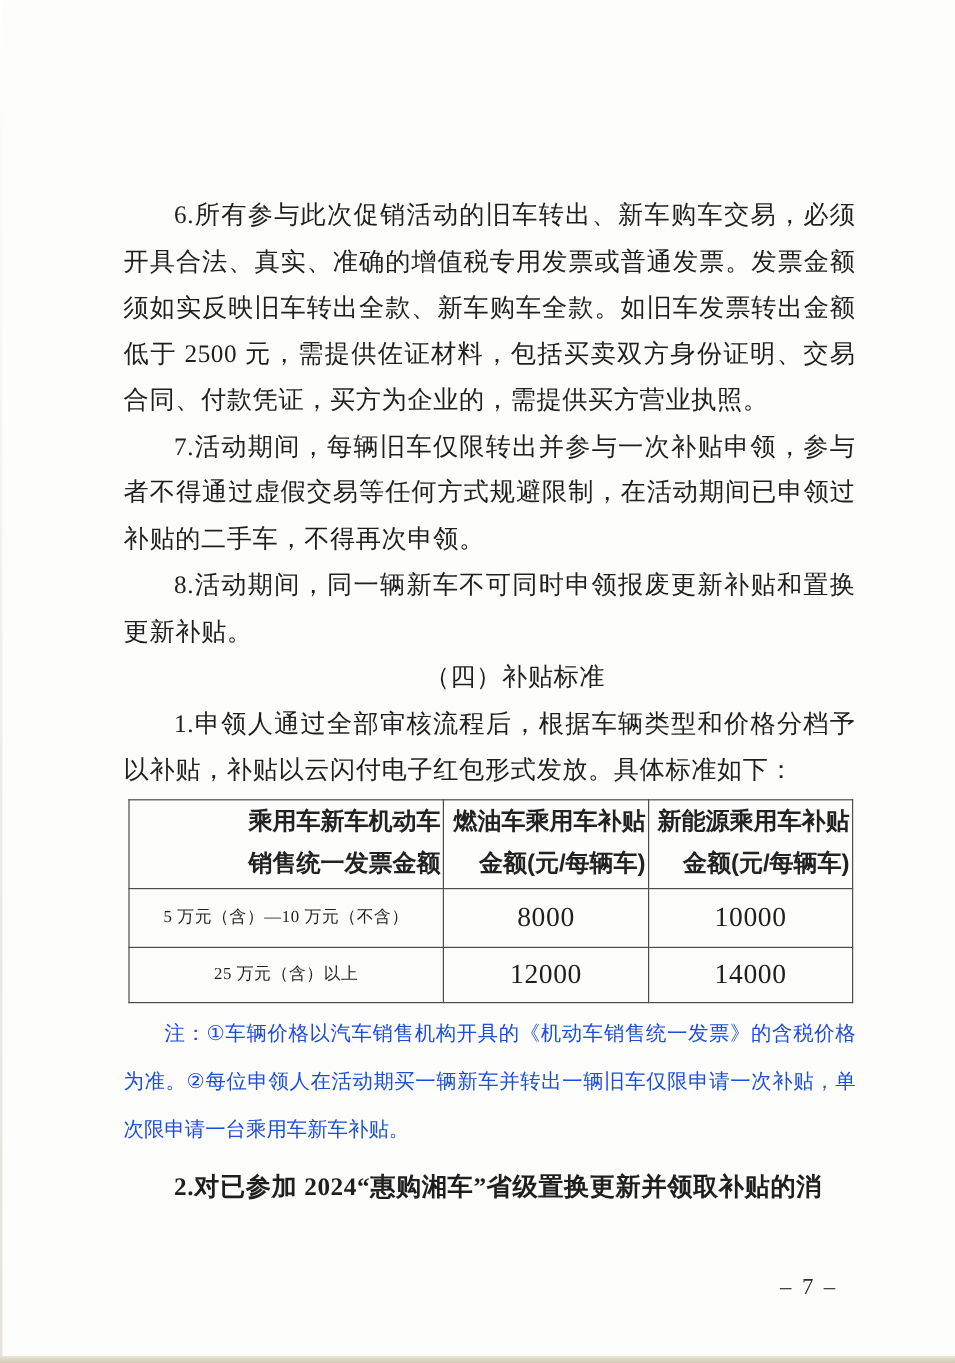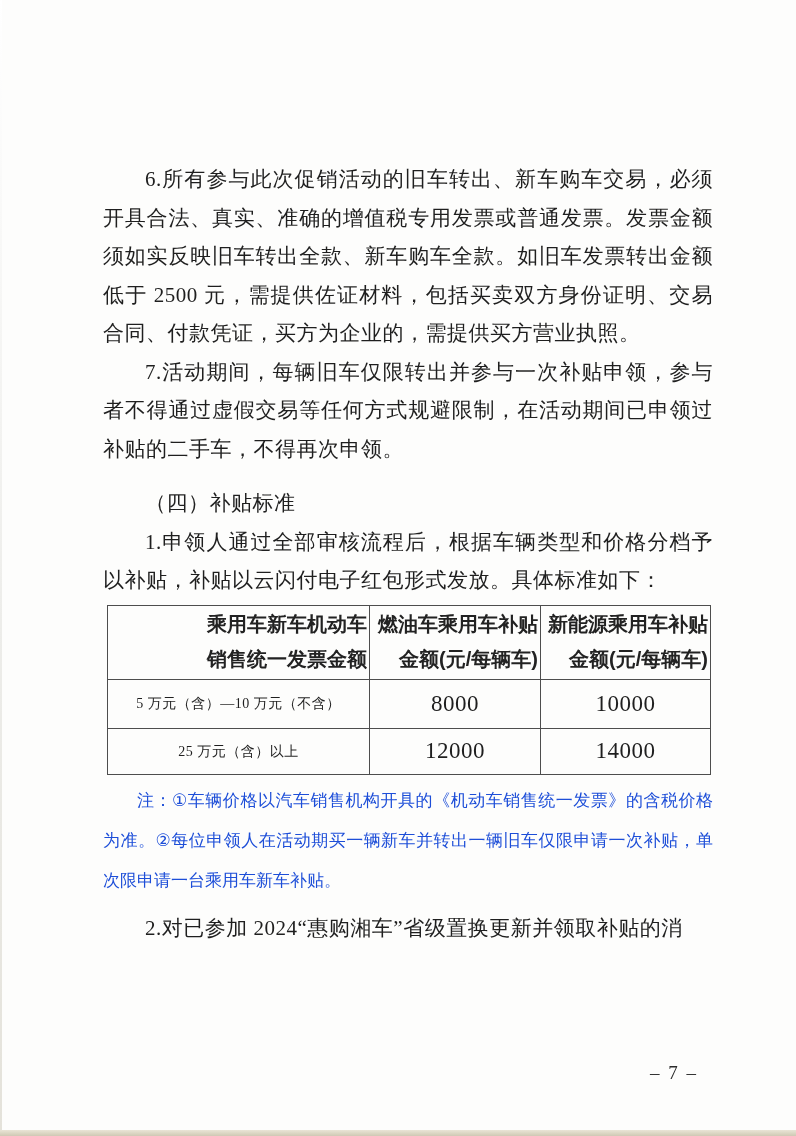--- a/index.html
+++ b/index.html
@@ -24,21 +24,21 @@
   }
   .para {
     margin:0;
     font-size:21px;
     line-height:38.5px;
     text-align:justify;
     text-justify:inter-character;
     text-indent:2em;
     letter-spacing:0.5px;
   }
-  .heading4 { text-align:left;margin-top:16px; }
+  .heading4 { text-align:center; }
   table.subsidy {
     border-collapse:collapse;
     margin:5px 0 0 4px;
     width:603px;
     table-layout:fixed;
   }
   table.subsidy th, table.subsidy td {
     border:1.5px solid #4d4d4d;
     padding:0 2px;
     text-align:center;
@@ -69,38 +69,39 @@
   .note {
     margin:6px 0 0 0;
     font-family:"Liberation Sans","DejaVu Sans",sans-serif;
     font-size:17px;
     line-height:40px;
     text-align:justify;
     text-justify:inter-character;
     text-indent:2em;
     color:#1d4ed8;
   }
-  .closing { margin-top:8px; }
+  .closing { margin-top:8px;font-weight:bold; }
   .page-number {
     position:absolute;
     left:650px; top:1062px;
     font-size:19px;
     letter-spacing:2px;
     color:#2b2b2b;
   }
 </style>
 </head>
 <body>
 
 <div class="page">
   <div class="scan-edge-left"></div>
 
   <div class="content">
     <p class="para">6.所有参与此次促销活动的旧车转出、新车购车交易，必须开具合法、真实、准确的增值税专用发票或普通发票。发票金额须如实反映旧车转出全款、新车购车全款。如旧车发票转出金额低于 2500 元，需提供佐证材料，包括买卖双方身份证明、交易合同、付款凭证，买方为企业的，需提供买方营业执照。</p>
     <p class="para">7.活动期间，每辆旧车仅限转出并参与一次补贴申领，参与者不得通过虚假交易等任何方式规避限制，在活动期间已申领过补贴的二手车，不得再次申领。</p>
+    <p class="para">8.活动期间，同一辆新车不可同时申领报废更新补贴和置换更新补贴。</p>
     <p class="para heading4">（四）补贴标准</p>
     <p class="para">1.申领人通过全部审核流程后，根据车辆类型和价格分档予以补贴，补贴以云闪付电子红包形式发放。具体标准如下：</p>
 
     <table class="subsidy">
       <colgroup>
         <col style="width:262px">
         <col style="width:171px">
         <col style="width:170px">
       </colgroup>
       <tbody>

